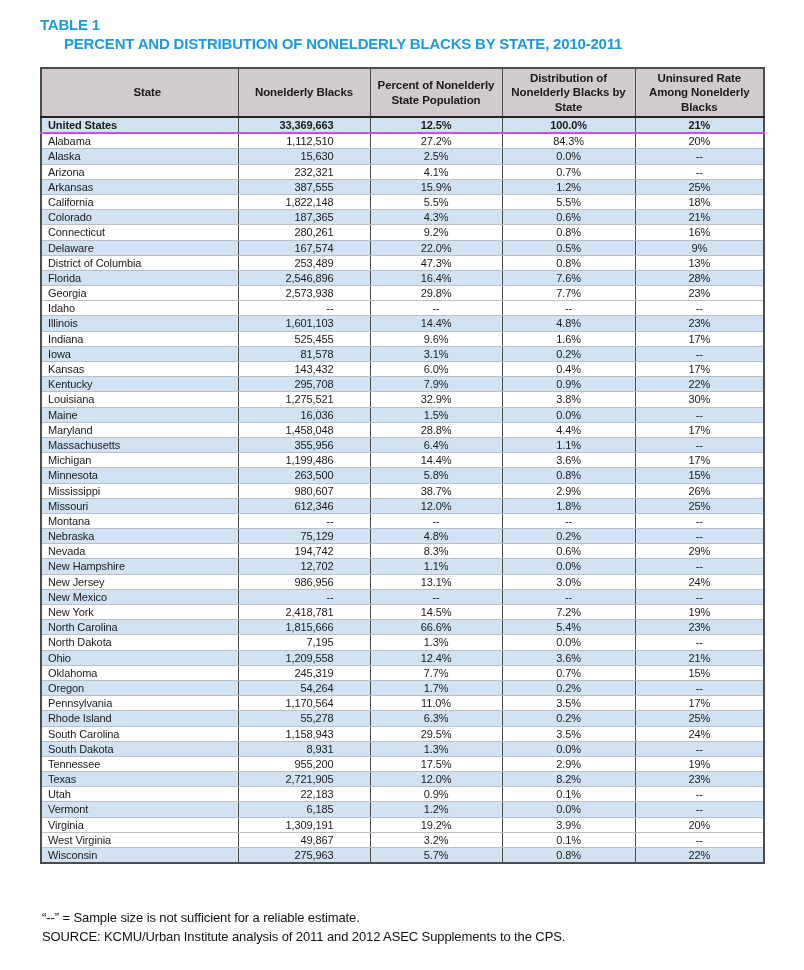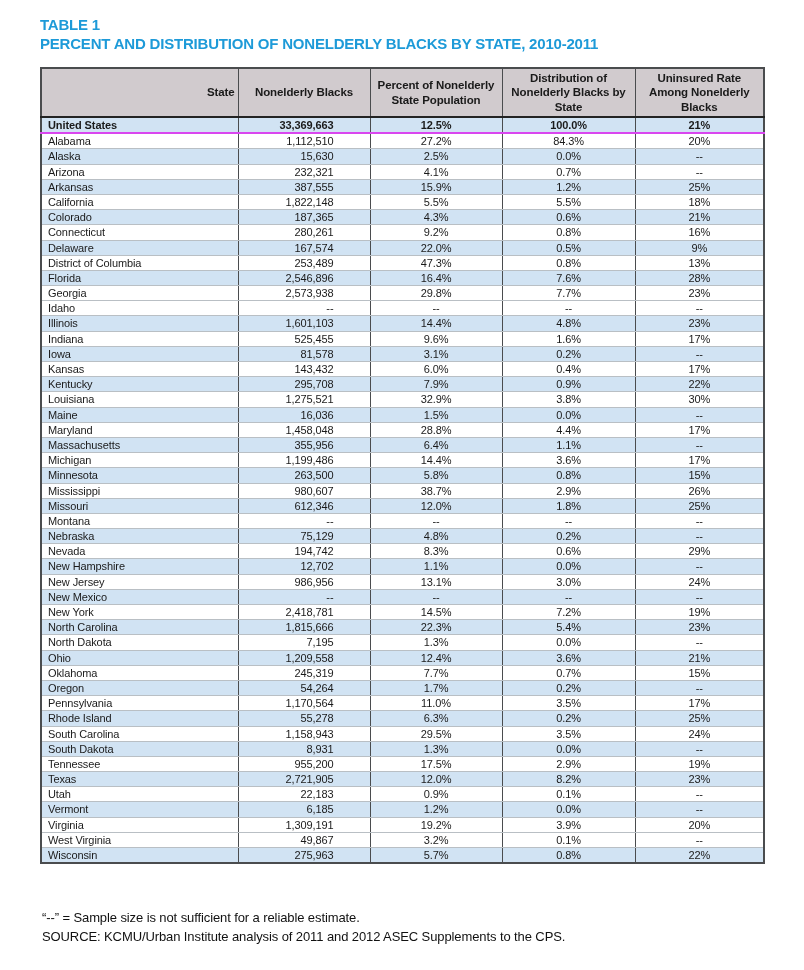--- a/index.html
+++ b/index.html
@@ -24,20 +24,21 @@
     font-weight: bold;
     letter-spacing: -0.2px;
   }
   .title-block .table-label {
     font-size: 15px;
     line-height: 18px;
   }
   .title-block .table-heading {
     font-size: 15px;
     line-height: 19px;
+    margin-left: 24px;
   }
   table.data-table {
     position: absolute;
     left: 40px;
     top: 67px;
     width: 723px;
     border-collapse: collapse;
     table-layout: fixed;
     font-size: 11px;
     letter-spacing: -0.1px;
@@ -54,21 +55,21 @@
     font-size: 11.5px;
     font-weight: bold;
     height: 45px;
     padding: 1px 3px;
     line-height: 1.22;
     text-align: center;
     vertical-align: middle;
     border-bottom: 2px solid #232323;
   }
   table.data-table th.col-state {
-    text-align: right;
+    text-align: center;
     padding-left: 18px;
   }
   table.data-table td {
     height: 14.2px;
     padding: 0 3px;
     line-height: 1.1;
     border-top: 1px solid #b9bfc4;
     border-bottom: 1px solid #b9bfc4;
     border-left: 1px solid #4a4c4e;
     border-right: 1px solid #4a4c4e;
@@ -359,21 +360,21 @@
         <tr>
           <td class="cell-state">New York</td>
           <td class="cell-count">2,418,781</td>
           <td class="cell-pct">14.5%</td>
           <td class="cell-pct">7.2%</td>
           <td class="cell-pct">19%</td>
         </tr>
         <tr class="blue">
           <td class="cell-state">North Carolina</td>
           <td class="cell-count">1,815,666</td>
-          <td class="cell-pct">22.3%</td>
+          <td class="cell-pct">66.6%</td>
           <td class="cell-pct">5.4%</td>
           <td class="cell-pct">23%</td>
         </tr>
         <tr>
           <td class="cell-state">North Dakota</td>
           <td class="cell-count">7,195</td>
           <td class="cell-pct">1.3%</td>
           <td class="cell-pct">0.0%</td>
           <td class="cell-pct">--</td>
         </tr>

